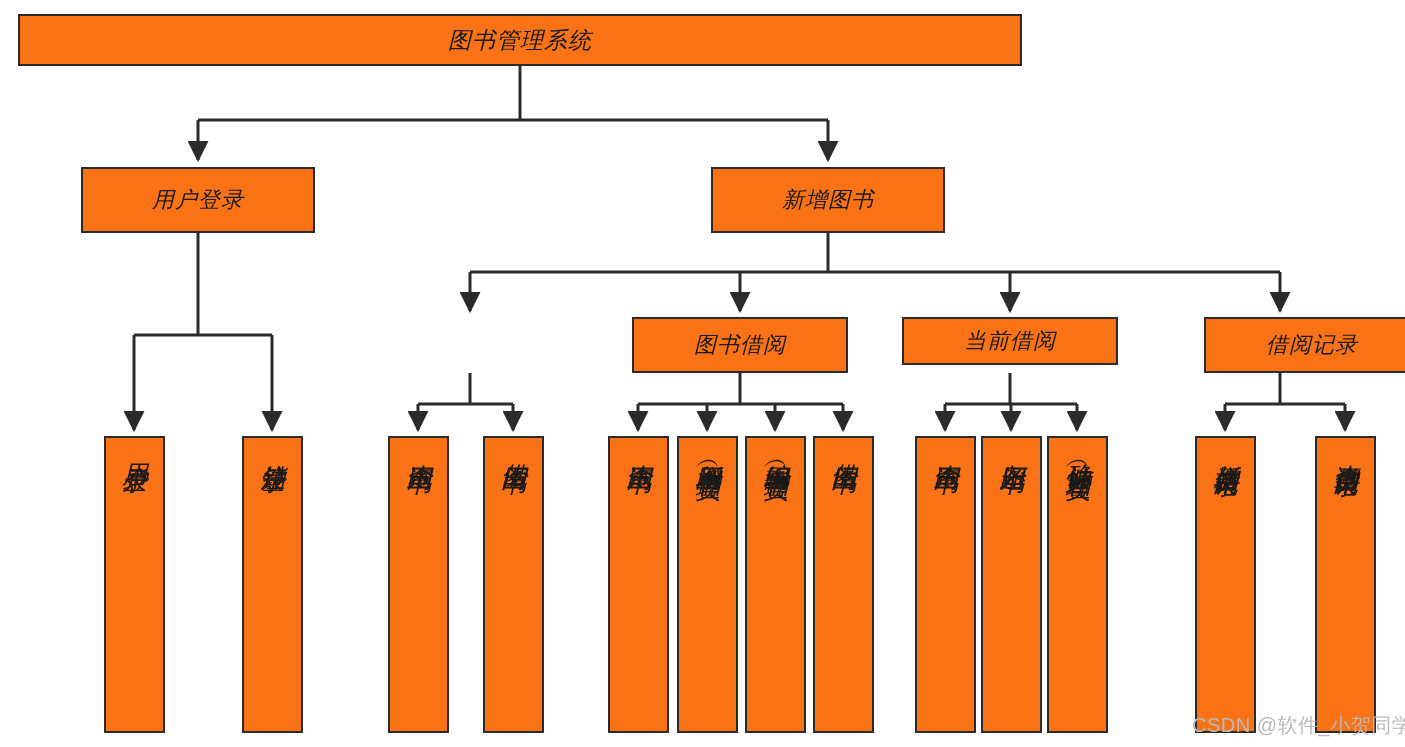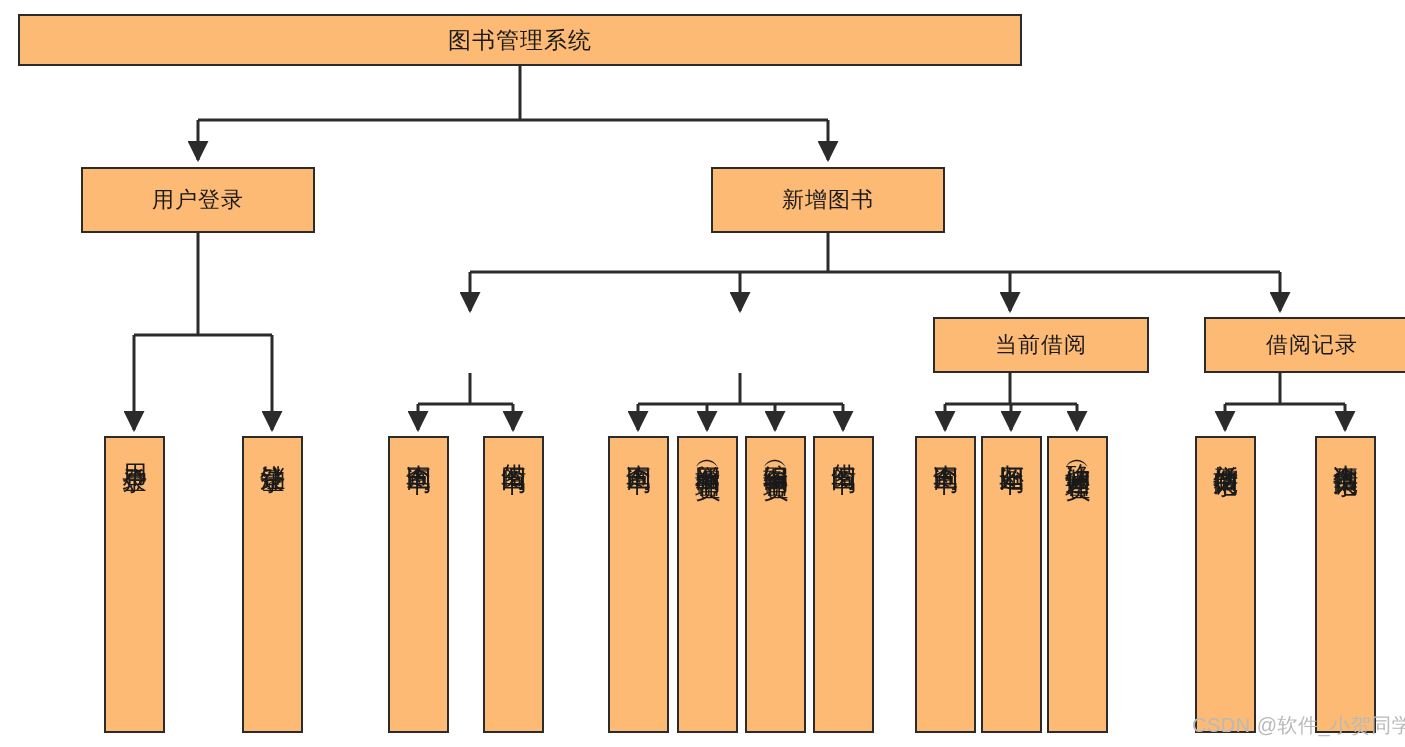--- a/index.html
+++ b/index.html
@@ -22,26 +22,27 @@
     position: absolute;
     left: 0;
     top: 0;
     width: 1405px;
     height: 747px;
     pointer-events: none;
   }
   .node {
     position: absolute;
     box-sizing: border-box;
-    background: #fdba74;
+    background: #f97316;
     border: 2px solid #2b2b2b;
     display: flex;
     align-items: center;
     justify-content: center;
     color: #1a1a1a;
+    font-style: italic;
   }
   .node-h {
     font-size: 22px;
     letter-spacing: 1px;
     white-space: nowrap;
   }
   .node-root .label { font-size: 23px; }
   .node-v {
     align-items: flex-start;
     justify-content: center;
@@ -125,21 +126,24 @@
     <span class="label">图书管理系统</span>
   </div>
 
   <div class="node node-h" style="left:81px; top:167px; width:234px; height:66px;">
     <span class="label">用户登录</span>
   </div>
   <div class="node node-h" style="left:711px; top:167px; width:234px; height:66px;">
     <span class="label">新增图书</span>
   </div>
 
-  <div class="node node-h" style="left:933px; top:317px; width:216px; height:56px;">
+  <div class="node node-h" style="left:632px; top:317px; width:216px; height:56px;">
+    <span class="label">图书借阅</span>
+  </div>
+  <div class="node node-h" style="left:902px; top:317px; width:216px; height:48px;">
     <span class="label">当前借阅</span>
   </div>
   <div class="node node-h" style="left:1172px; top:317px; width:216px; height:56px;margin-left:32px;">
     <span class="label">借阅记录</span>
   </div>
 
   <div class="node node-v" style="left:104px; top:436px; width:61px; height:297px;">
     <span class="label">用户登录</span>
   </div>
   <div class="node node-v" style="left:242px; top:436px; width:61px; height:297px;">

